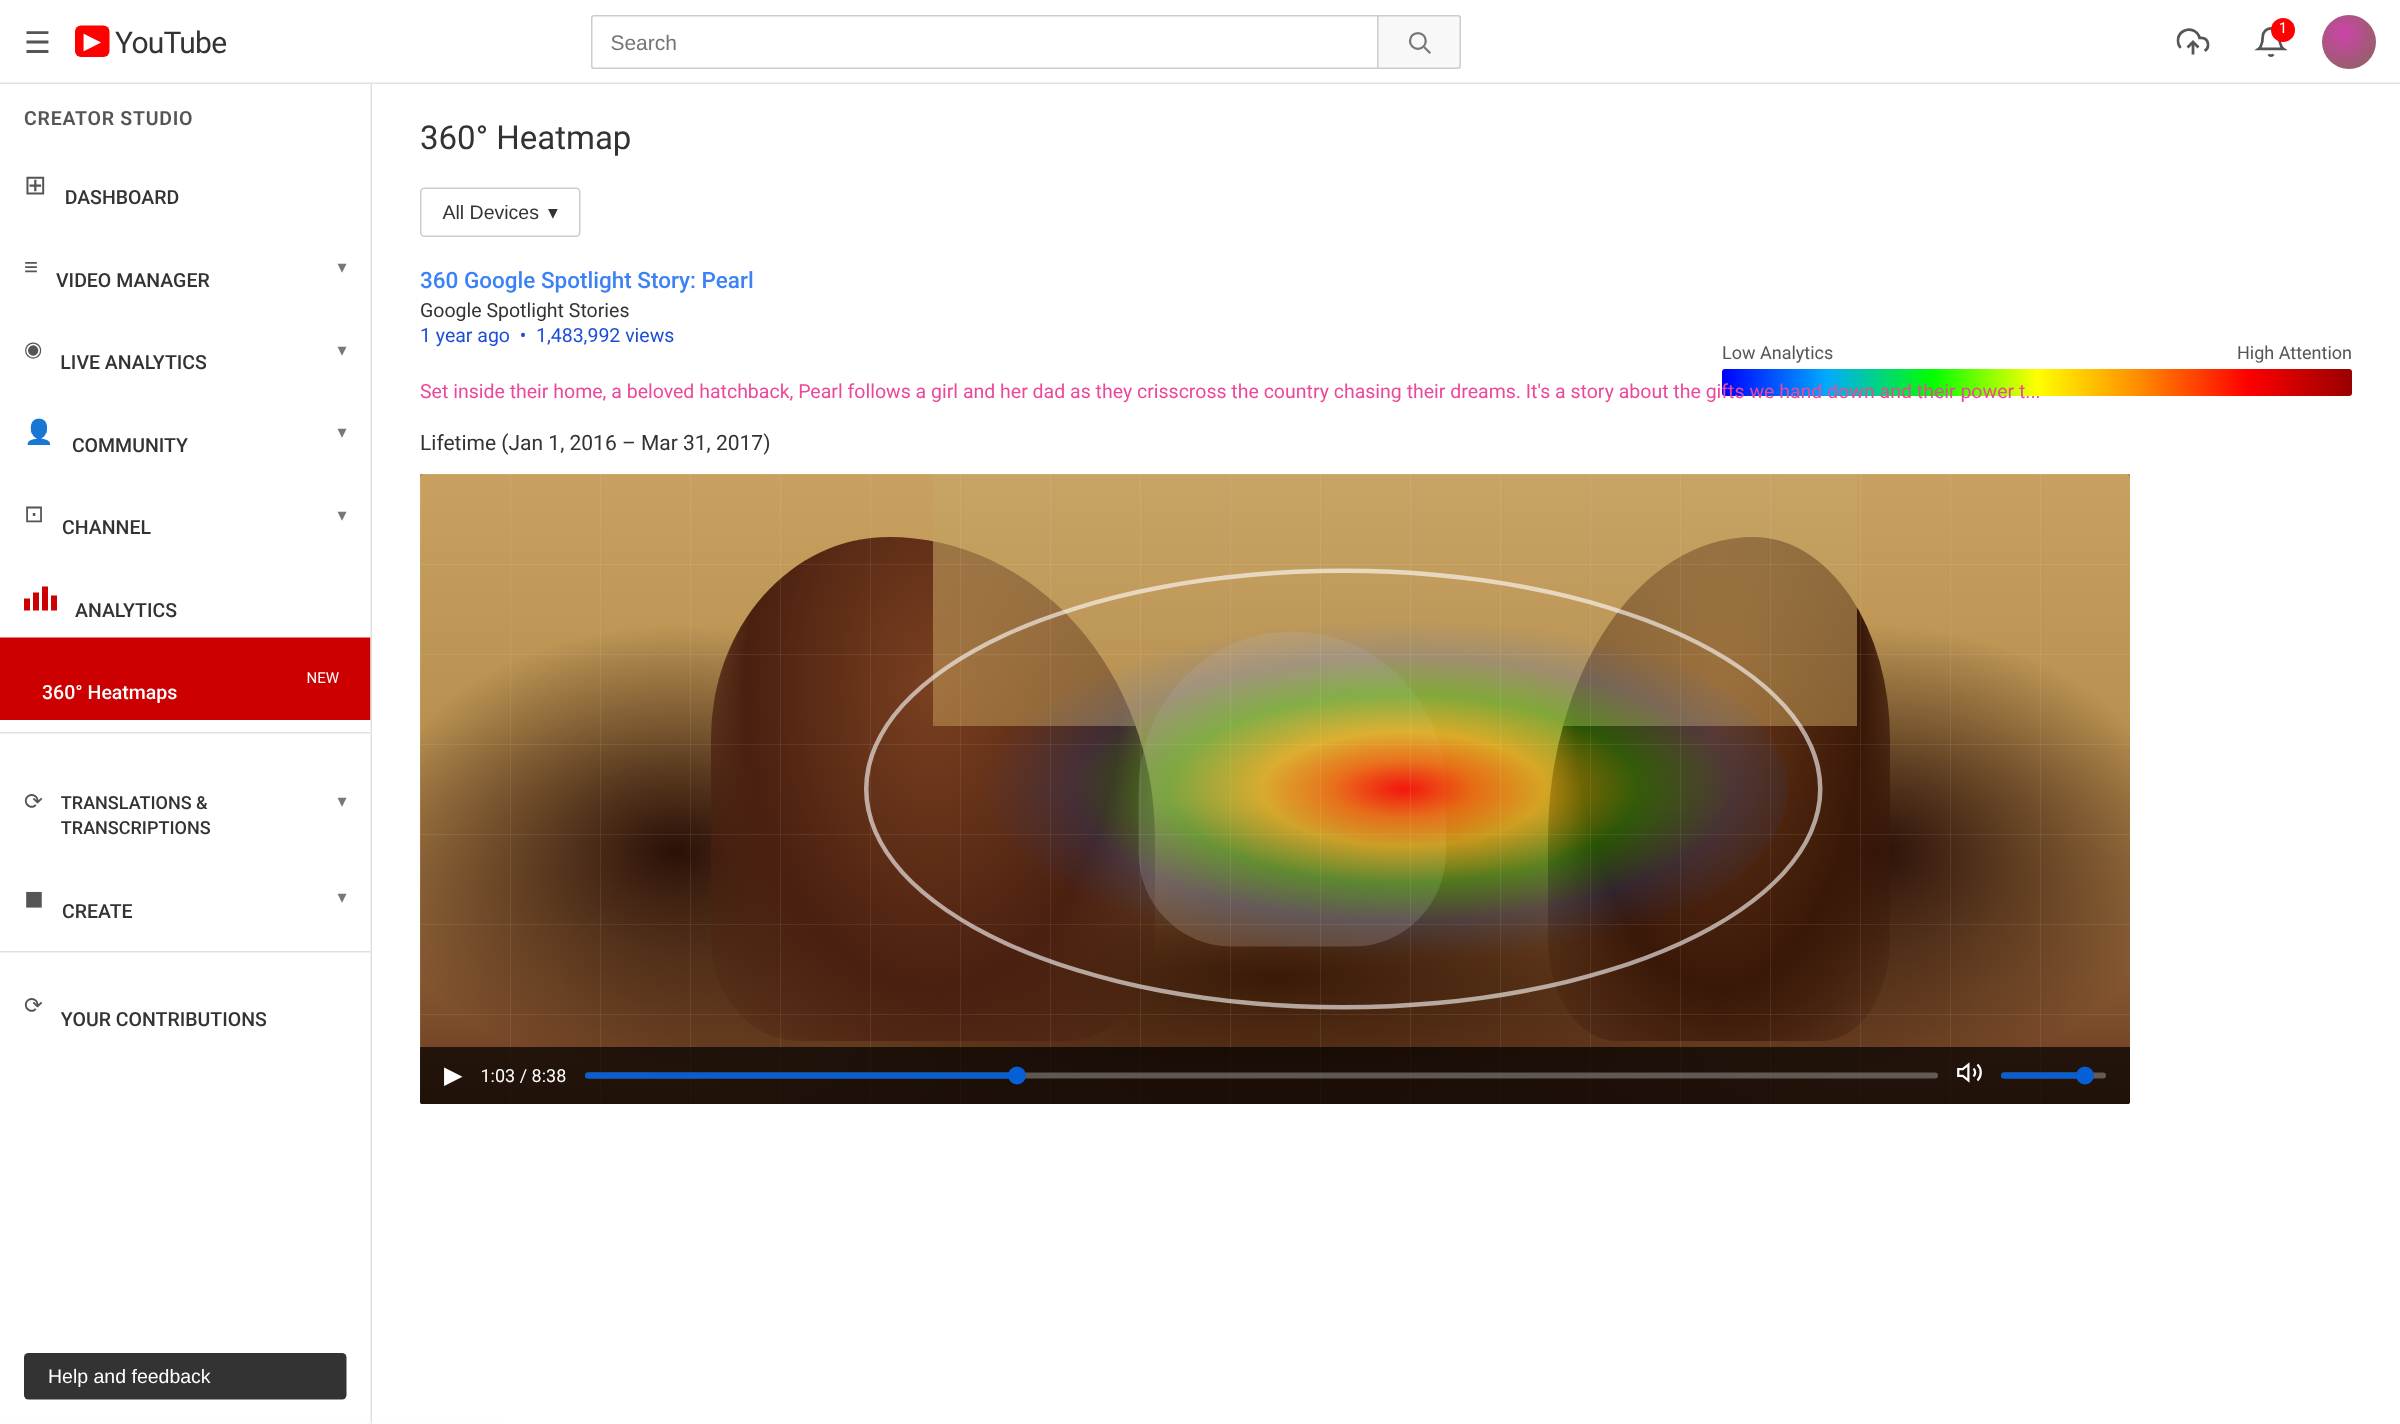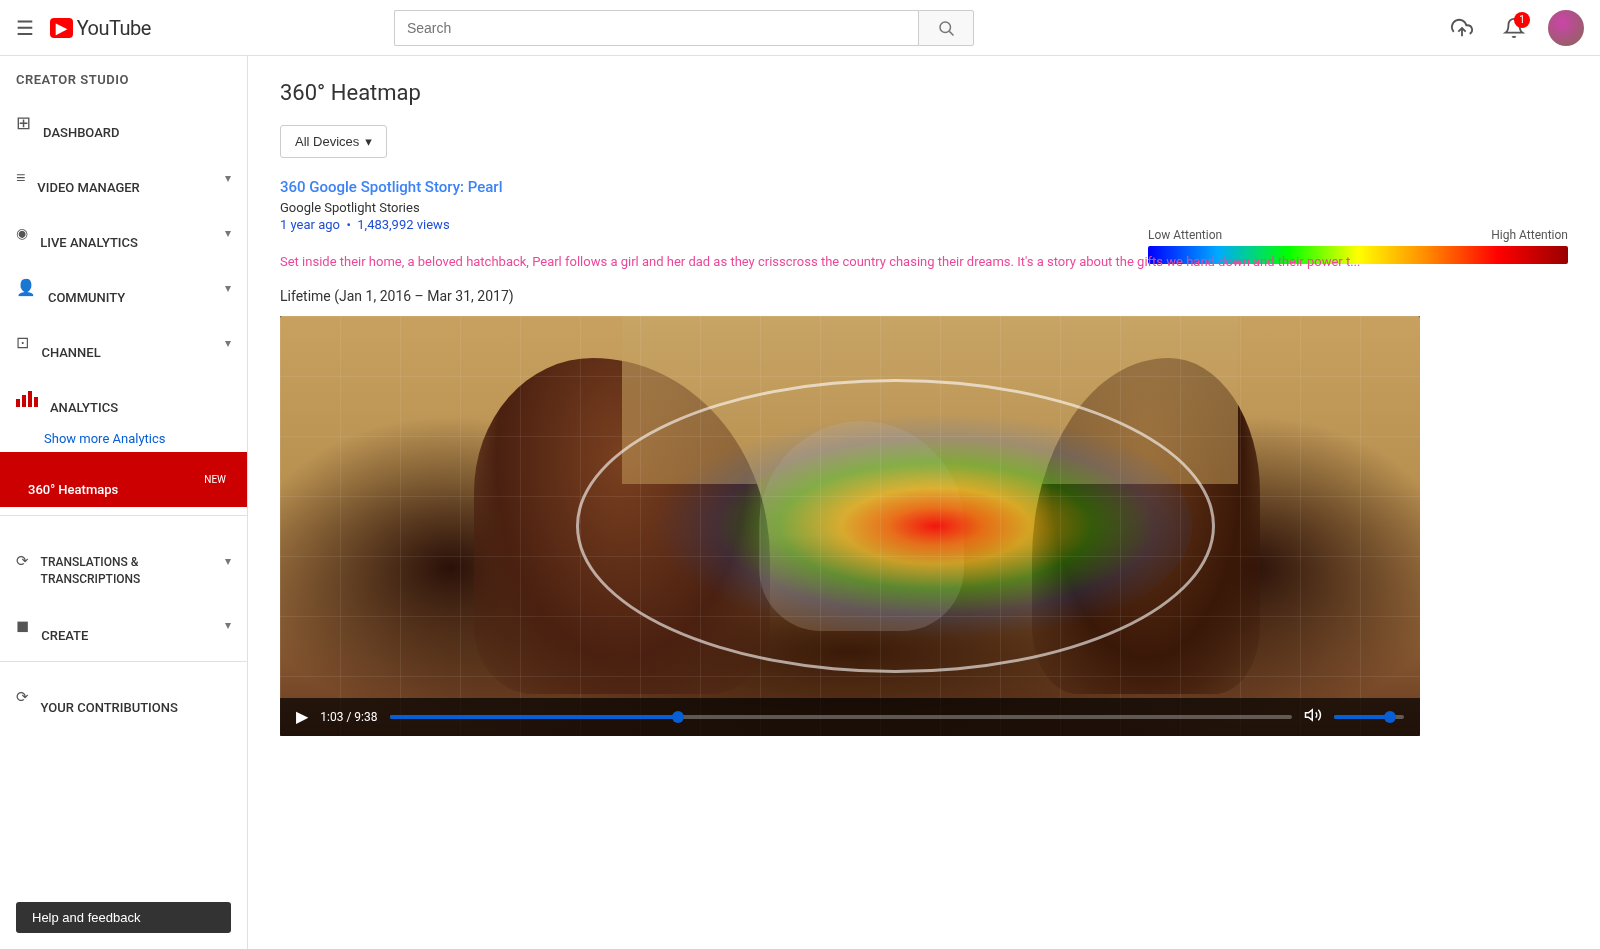--- a/index.html
+++ b/index.html
@@ -263,21 +263,20 @@
     <div class="sidebar-item">
       <span class="sidebar-item-icon analytics-icon">
         <span style="height:8px;"></span>
         <span style="height:12px;"></span>
         <span style="height:16px;"></span>
         <span style="height:10px;"></span>
       </span>
       <span class="sidebar-item-label">ANALYTICS</span>
     </div>
 
-    <div class="sidebar-sub">Show more Analytics</div>
 
     <div class="sidebar-item active">
       <span class="sidebar-item-icon"></span>
       <span class="sidebar-item-label">360° Heatmaps</span>
       <span class="new-badge">NEW</span>
     </div>
 
     <div class="sidebar-divider"></div>
 
     <div class="sidebar-item">
@@ -323,21 +322,21 @@
             <div class="video-stats">
               <span>1 year ago</span> &nbsp;•&nbsp;
               <span>1,483,992 views</span>
             </div>
             <div class="video-desc">Set inside their home, a beloved hatchback, Pearl follows a girl and her dad as they crisscross the country chasing their dreams. It's a story about the gifts we hand down and their power t...</div>
           </div>
         </div>
 
         <div class="legend-box">
           <div class="legend-labels">
-            <span>Low Attention</span>
+            <span>Low Analytics</span>
             <span>High Attention</span>
           </div>
           <div class="legend-bar"></div>
         </div>
       </div>
 
       
       <div class="lifetime-label">Lifetime (Jan 1, 2016 – Mar 31, 2017)</div>
 
       
@@ -356,21 +355,21 @@
           <div class="person-driver"></div>
 
           <div class="heatmap-overlay"></div>
           <div class="heatmap-ring"></div>
           <div class="grid-overlay"></div>
         </div>
 
         <div class="video-controls">
           <span class="ctrl-play">▶</span>
           <span class="ctrl-time">
-            <span>1:03</span> / <span>9:38</span>
+            <span>1:03</span> / <span>8:38</span>
           </span>
           <div class="ctrl-progress">
             <div class="ctrl-progress-fill">
               <div class="ctrl-progress-dot"></div>
             </div>
           </div>
           <span class="ctrl-volume">
             <svg width="18" height="18" viewBox="0 0 24 24" fill="none" stroke="white" stroke-width="2">
               <polygon points="11 5 6 9 2 9 2 15 6 15 11 19 11 5"></polygon>
               <path d="M19.07 4.93a10 10 0 0 1 0 14.14"></path>

